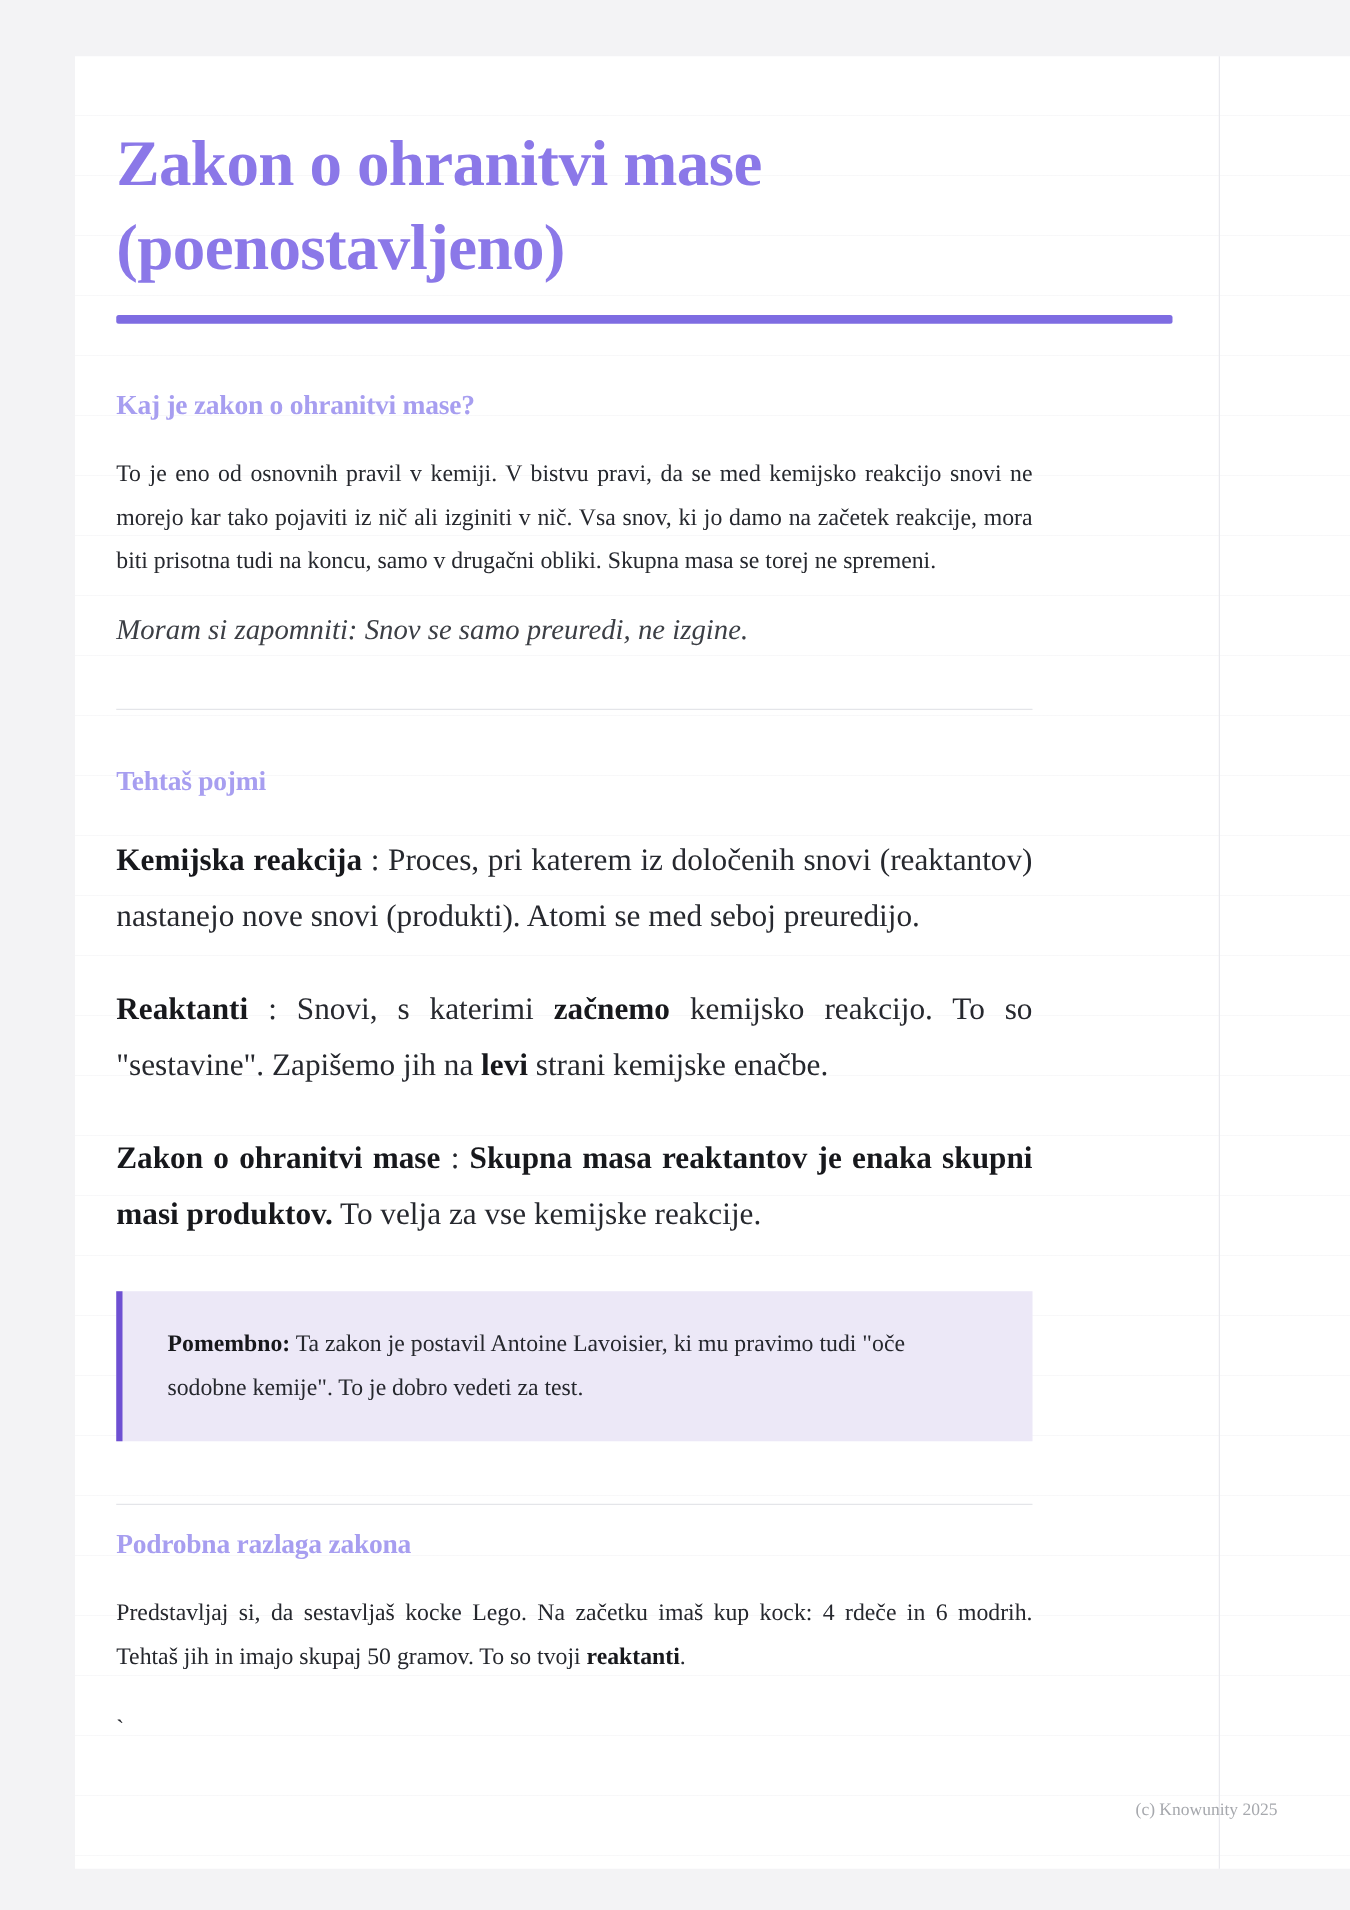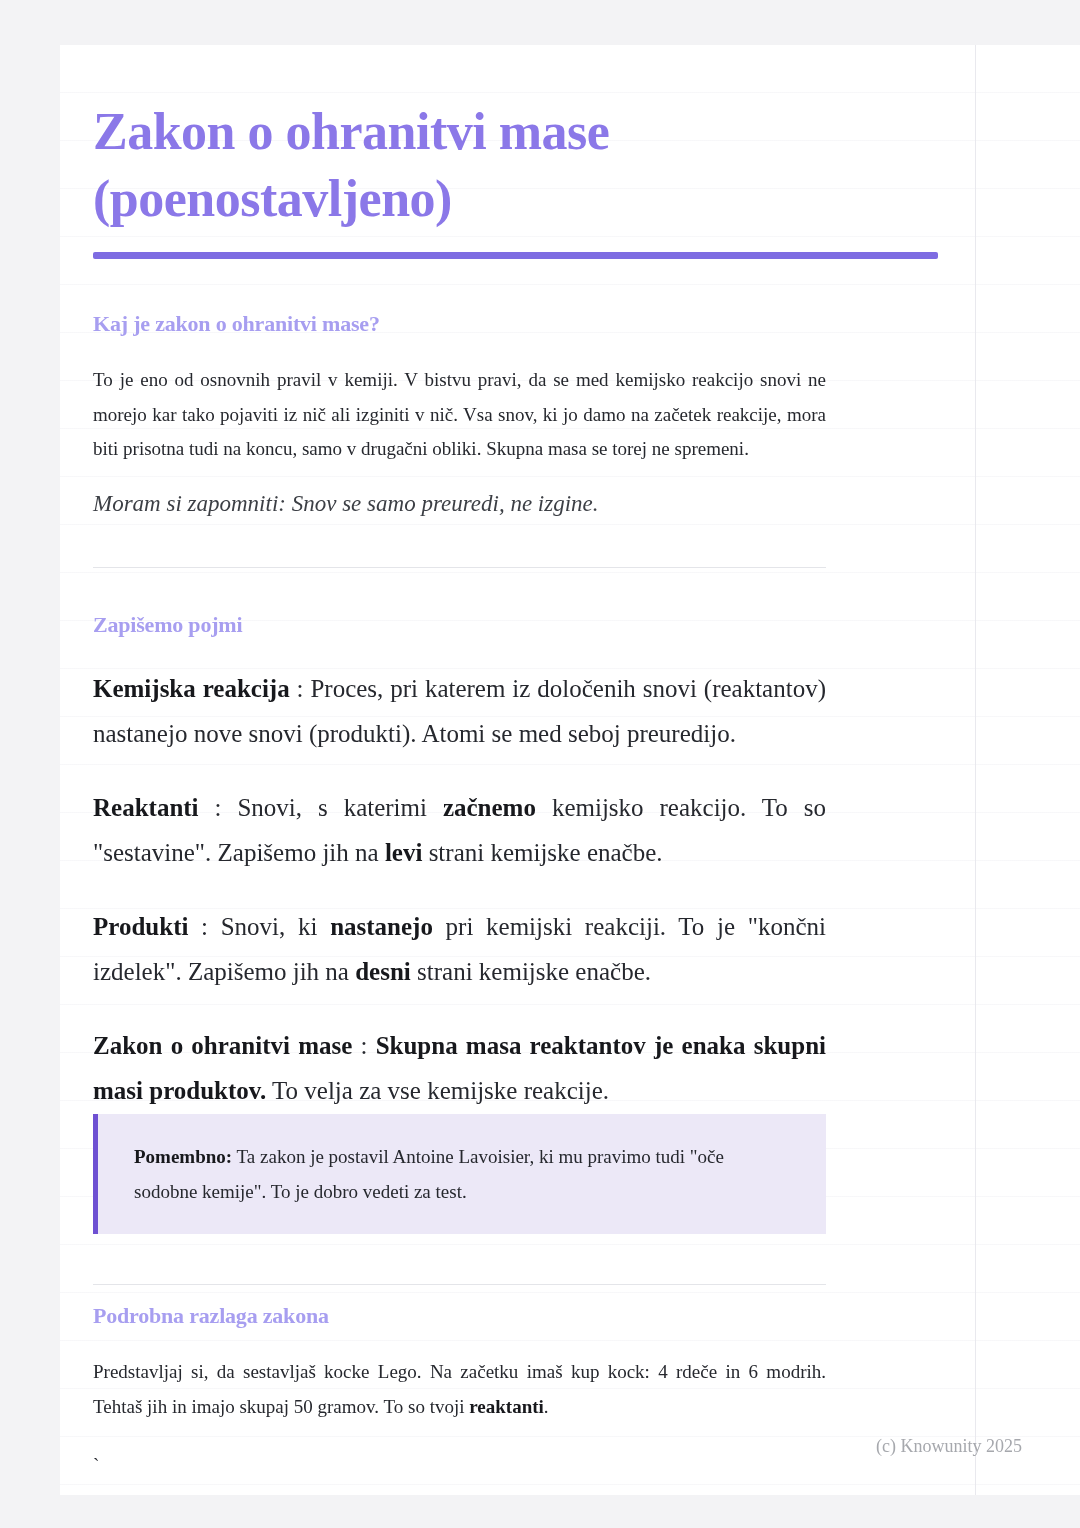--- a/index.html
+++ b/index.html
@@ -81,37 +81,38 @@
     width: 733px;
     margin-top: 28px;
     font-size: 25px;
     line-height: 1.82;
     color: #26282e;
     text-align: justify;
   }
   .term-par strong, .body-par strong, .callout strong { color: #17181c; }
   .callout {
     width: 733px;
+    margin-top: 38px;
     background: #ece8f7;
     border-left: 5px solid #6e50d2;
     padding: 25px 36px 25px 36px;
     font-size: 19px;
     line-height: 1.85;
     color: #26282e;
   }
   .stray {
     margin-top: 30px;
     font-size: 19px;
     color: #26282e;
   }
   .footer-copy {
     position: absolute;
     right: 58px;
     bottom: 38px;
-    font-size: 18px;
+    font-size: 14px;
     color: #a6a8ad;
   }
 </style>
 </head>
 <body>
 
 <div class="page">
   <div class="page-vline"></div>
 
   <div class="content">
@@ -124,25 +125,24 @@
     <div class="title-rule"></div>
 
     <h2 class="section-heading h-intro">Kaj je zakon o ohranitvi mase?</h2>
 
     <p class="body-par">To je eno od osnovnih pravil v kemiji. V bistvu pravi, da se med kemijsko reakcijo snovi ne morejo kar tako pojaviti iz nič ali izginiti v nič. Vsa snov, ki jo damo na začetek reakcije, mora biti prisotna tudi na koncu, samo v drugačni obliki. Skupna masa se torej ne spremeni.</p>
 
     <p class="note">Moram si zapomniti: Snov se samo preuredi, ne izgine.</p>
 
     <div class="divider"></div>
 
-    <h2 class="section-heading h-terms">Zapišemo pojmi</h2>
+    <h2 class="section-heading h-terms">Tehtaš pojmi</h2>
 
     <p class="term-par"><strong>Kemijska reakcija</strong><span> : Proces, pri katerem iz določenih snovi (reaktantov) nastanejo nove snovi (produkti). Atomi se med seboj preuredijo.</span></p>
     <p class="term-par"><strong>Reaktanti</strong><span> : Snovi, s katerimi </span><strong>začnemo</strong><span> kemijsko reakcijo. To so "sestavine". Zapišemo jih na </span><strong>levi</strong><span> strani kemijske enačbe.</span></p>
-    <p class="term-par"><strong>Produkti</strong><span> : Snovi, ki </span><strong>nastanejo</strong><span> pri kemijski reakciji. To je "končni izdelek". Zapišemo jih na </span><strong>desni</strong><span> strani kemijske enačbe.</span></p>
     <p class="term-par"><strong>Zakon o ohranitvi mase</strong><span> : </span><strong>Skupna masa reaktantov je enaka skupni masi produktov.</strong><span> To velja za vse kemijske reakcije.</span></p>
 
     <div class="callout"><strong>Pomembno:</strong><span> Ta zakon je postavil Antoine Lavoisier, ki mu pravimo tudi "oče sodobne kemije". To je dobro vedeti za test.</span></div>
 
     <div class="divider"></div>
 
     <h2 class="section-heading h-expl">Podrobna razlaga zakona</h2>
 
     <p class="body-par"><span>Predstavljaj si, da sestavljaš kocke Lego. Na začetku imaš kup kock: 4 rdeče in 6 modrih. Tehtaš jih in imajo skupaj 50 gramov. To so tvoji </span><strong>reaktanti</strong><span>.</span></p>
 

